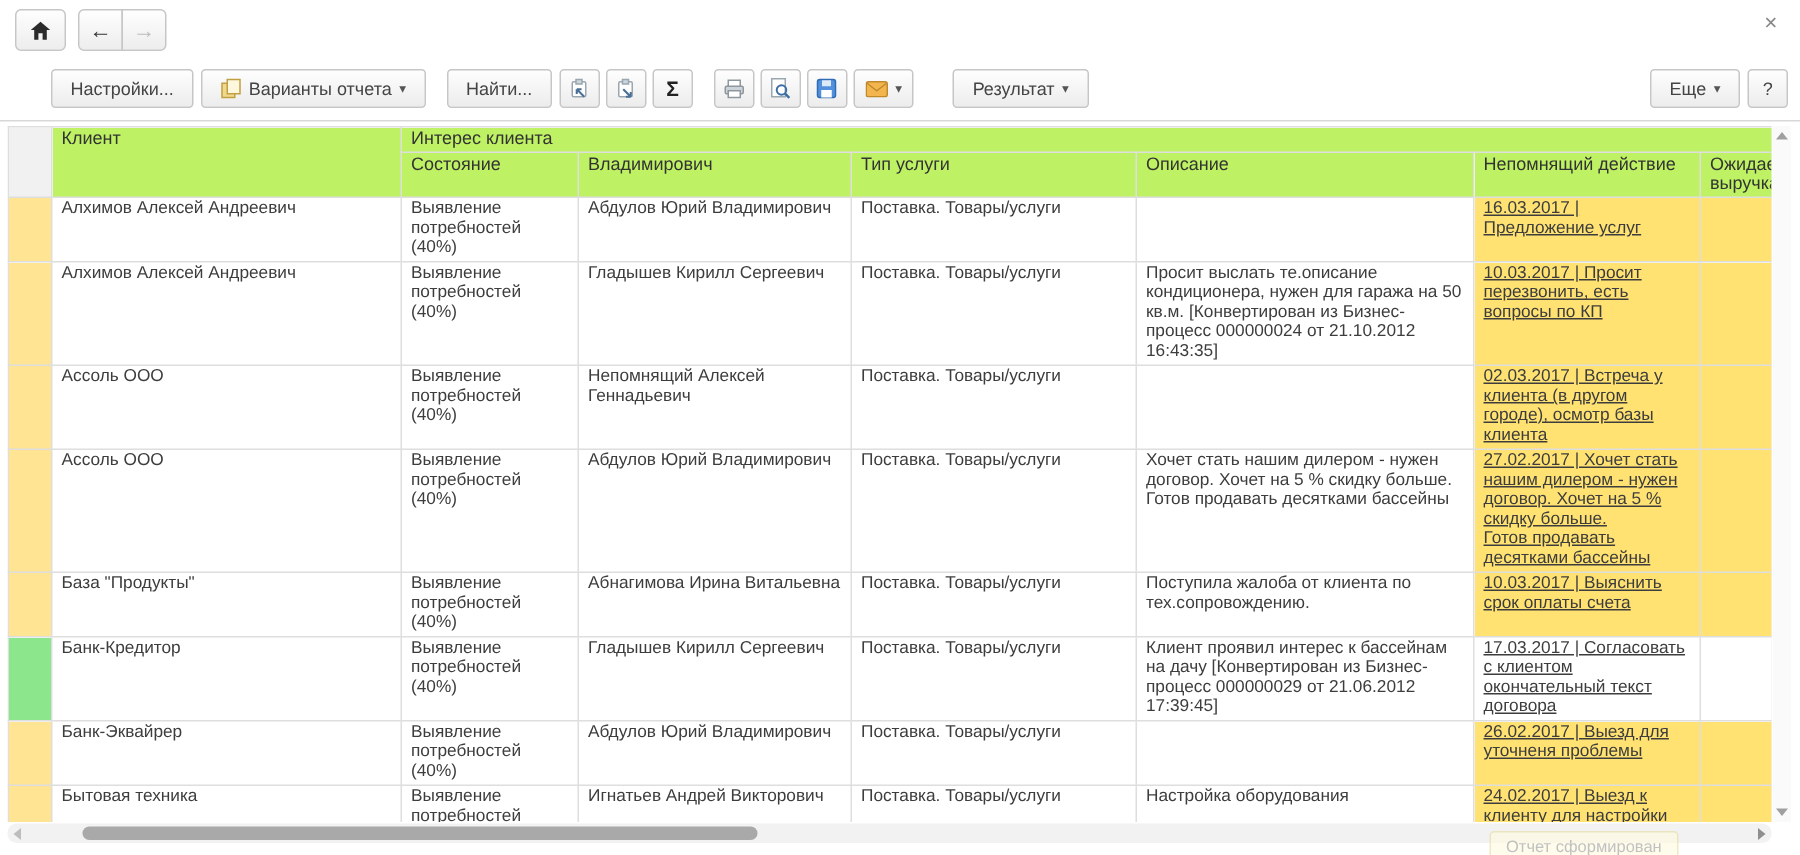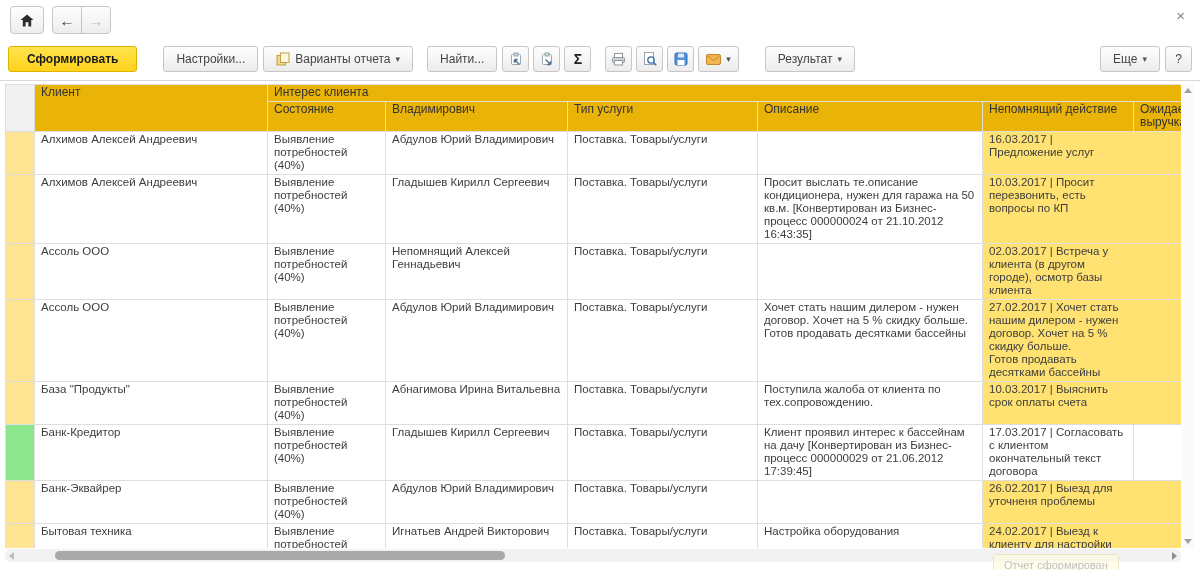--- a/index.html
+++ b/index.html
@@ -42,24 +42,24 @@
   .toolbar-sep { position:absolute; top:80px; left:0; width:1200px; height:1px; background:#d8d8d8; }
 
   
   .grid { position:absolute; top:84px; left:5px; width:1176px; height:464px; overflow:hidden; background:#fff; }
   table { border-collapse:collapse; table-layout:fixed; width:1176px; }
   th, td {
     border:1px solid #dedede; padding:1px 6px 2px 6px;
     font-size:11.5px; line-height:13px; text-align:left; vertical-align:top;
     font-weight:normal; color:#3d3d3d; overflow:hidden;
   }
-  thead th { font-size:12px; color:#333; background:#eab308; }
+  thead th { font-size:12px; color:#333; background:#bef264; }
   th.corner { background:#f1f1f1; }
   td.ind { padding:0; }
-  td.c-next, td.c-rev { white-space:pre-line; }
+  td.c-next, td.c-rev { white-space:pre-line;text-decoration:underline; }
   tr.hdr1 th { height:16px; }
   tr.hdr2 th { height:30px; }
 
   
   .hscroll { position:absolute; top:549px; left:5px; width:1176px; height:13px; background:#f2f2f2; border-radius:6px; }
   .hthumb { position:absolute; top:2px; left:50px; width:450px; height:9px; background:#a9a9a9; border-radius:5px; cursor:pointer; }
   .harrow { position:absolute; top:3px; width:0; height:0; border-style:solid; cursor:pointer; }
   .harrow.left  { left:4px;  border-width:4px 5px 4px 0; border-color:transparent #bdbdbd transparent transparent; }
   .harrow.right { right:4px; border-width:4px 0 4px 5px; border-color:transparent transparent transparent #8f8f8f; }
   .vscroll { position:absolute; top:84px; left:1182px; width:12px; height:464px; background:#fafafa; }
@@ -86,21 +86,20 @@
   <div class="nav-btn back-btn">
     <span>←</span>
   </div>
   <div class="nav-btn fwd-btn">
     <span>→</span>
   </div>
   <div class="close-x">×</div>
 </div>
 
 <div class="toolbar">
-  <button class="btn btn-yellow">Сформировать</button>
   <span class="tb-gap-lg"></span>
   <button class="btn">Настройки...</button>
   <span class="tb-gap-sm"></span>
   <button class="btn">
     <svg width="14" height="14" viewBox="0 0 14 14">
         <rect x="1" y="3.5" width="8.5" height="9.5" fill="#f0d98c" stroke="#c0a040" stroke-width="1"></rect>
         <rect x="4.5" y="1" width="8.5" height="9.5" fill="#fdf7dd" stroke="#c0a040" stroke-width="1"></rect>
       </svg>
     <span>Варианты отчета</span>
     <span class="caret">▾</span>

